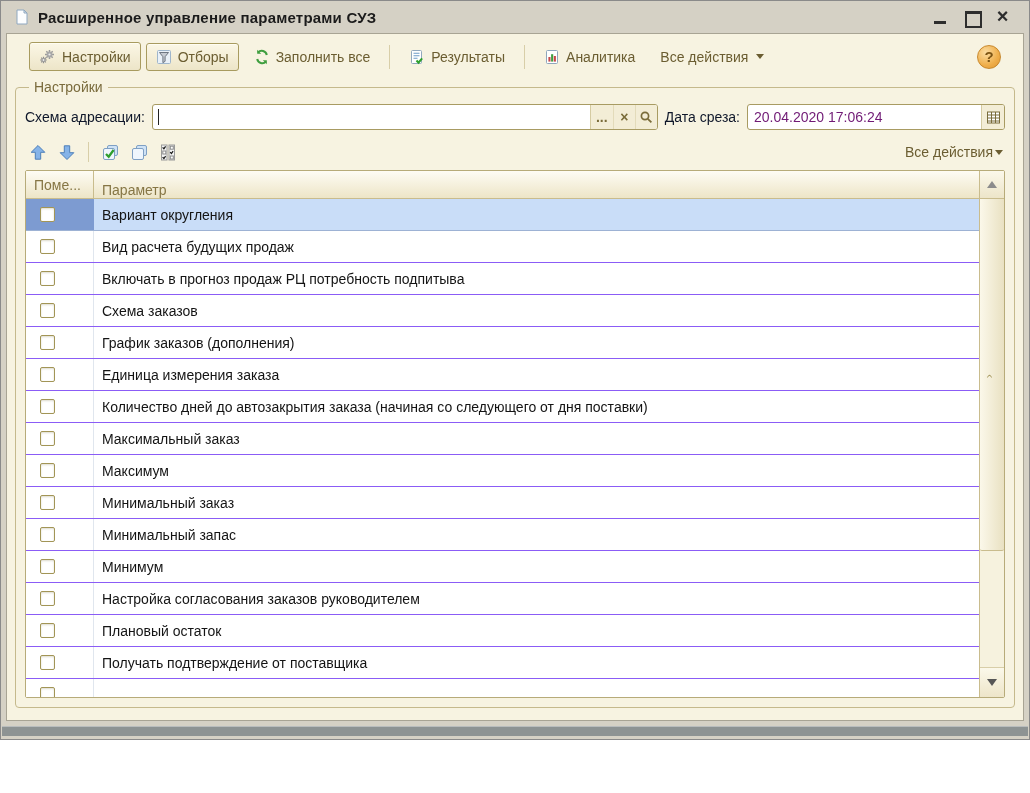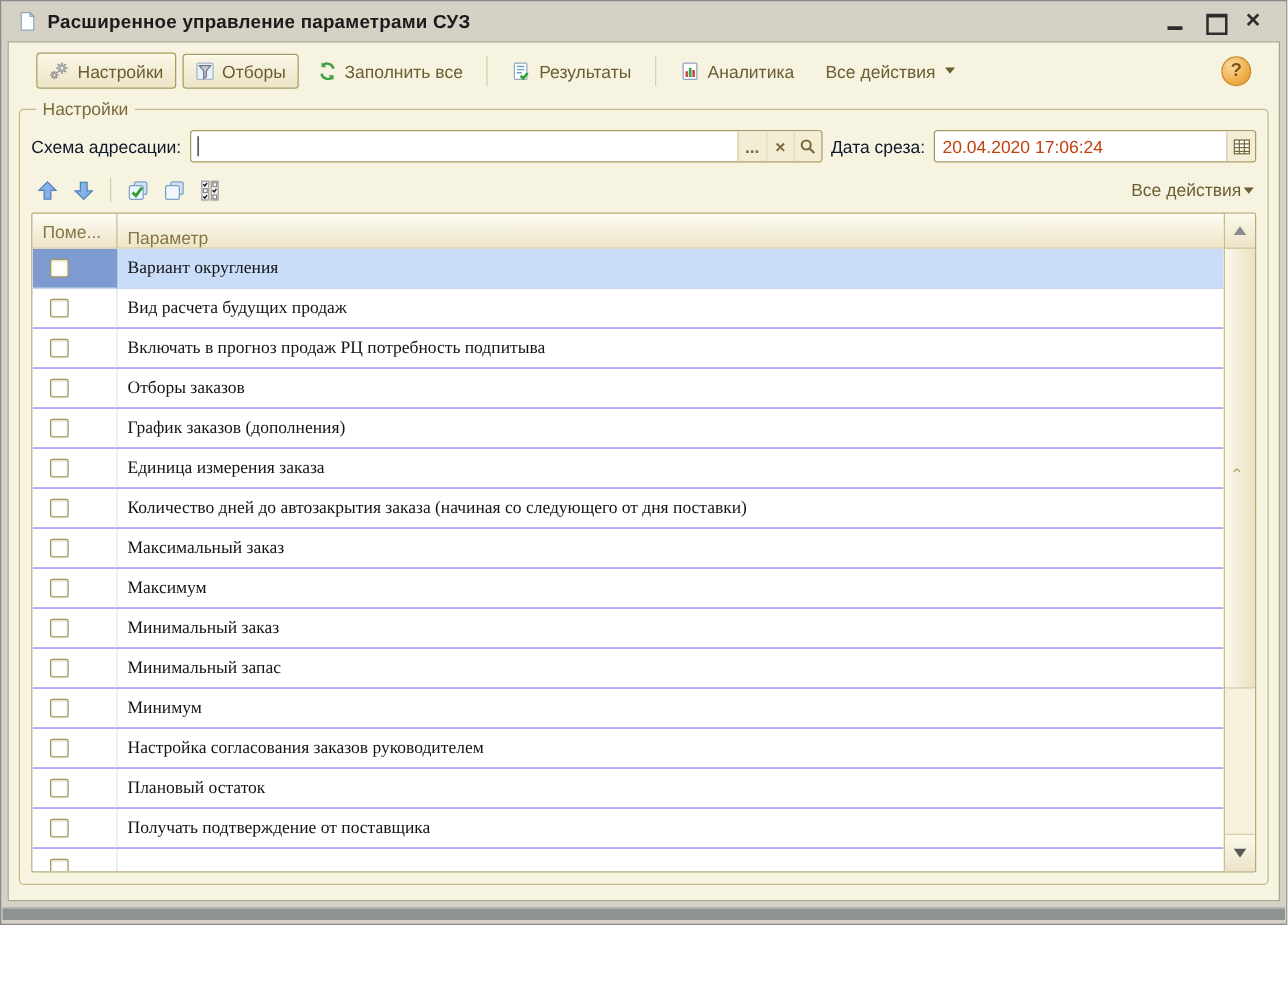--- a/index.html
+++ b/index.html
@@ -80,21 +80,21 @@
   .fields-row { flex: none; display: flex; align-items: center; gap: 7px; margin-bottom: 12px; }
   .field-label { color: #0f172a; white-space: nowrap; }
   .input-shell {
     display: flex; align-items: stretch; height: 26px;
     border: 1px solid #A89B62; border-radius: 3px; background: #fff; overflow: hidden;
   }
   .shell-grow { flex: 1; }
   .input-area { position: relative; flex: 1; }
   .input-area input {
     width: 100%; height: 100%; border: none; outline: none;
-    padding: 0 6px; font: 14px "Liberation Sans", sans-serif; background: transparent; color: #c2410c;
+    padding: 0 6px; font: 14px "Liberation Sans", sans-serif; background: transparent; color: #701a75;
   }
   .text-cursor { position: absolute; left: 5px; top: 4px; width: 1px; height: 16px; background: #222; }
   .shell-buttons { display: flex; background: #F3EDD6; border-left: 1px solid #D5CBA2; flex: none; }
   .shell-btn {
     width: 22px; display: flex; align-items: center; justify-content: center;
     color: #7A6C3A; font-weight: bold; cursor: default;
   }
   .shell-btn + .shell-btn { border-left: 1px solid #E3DBBA; }
   .date-shell { width: 258px; flex: none; }
 
@@ -111,21 +111,21 @@
   }
   .table-main { flex: 1; display: flex; flex-direction: column; min-width: 0; overflow: hidden; }
   .thead {
     flex: none; height: 28px; display: flex; align-items: flex-end;
     background: linear-gradient(#FEFCF4, #EDE5C7);
     border-bottom: 1px solid #C9BC8D; color: #867645;
   }
   .th { padding: 0 8px; white-space: nowrap; overflow: hidden; }
   .th-check { width: 68px; flex: none; border-right: 1px solid #C9BC8D; align-self: stretch; display: flex; align-items: center; }
   .th-param { flex: 1; }
-  .tbody { flex: 1; overflow: hidden; background: #fff; font-family: Liberation Serif, serif; }
+  .tbody { flex: 1; overflow: hidden; background: #fff; }
   .row { height: 32px; display: flex; align-items: stretch; border-bottom: 1px solid #8b5cf6; background: #fff; }
   .cell-check {
     width: 68px; flex: none; display: flex; align-items: center; padding-left: 14px;
     border-right: 1px solid #E0E6EE;
   }
   .cell-param { flex: 1; display: flex; align-items: center; padding-left: 8px; color: #141414; white-space: nowrap; overflow: hidden; }
   .checkbox {
     width: 15px; height: 15px; background: #fff; border: 1px solid #A29556; border-radius: 2px;
     box-shadow: inset 0 1px 2px rgba(120,110,60,.25);
   }
@@ -355,21 +355,21 @@
               <div class="row">
     <div class="cell-check">
       <span class="checkbox"></span>
     </div>
     <div class="cell-param">Включать в прогноз продаж РЦ потребность подпитыва</div>
   </div>
               <div class="row">
     <div class="cell-check">
       <span class="checkbox"></span>
     </div>
-    <div class="cell-param">Отборы заказов</div>
+    <div class="cell-param">Схема заказов</div>
   </div>
               <div class="row">
     <div class="cell-check">
       <span class="checkbox"></span>
     </div>
     <div class="cell-param">График заказов (дополнения)</div>
   </div>
               <div class="row">
     <div class="cell-check">
       <span class="checkbox"></span>

